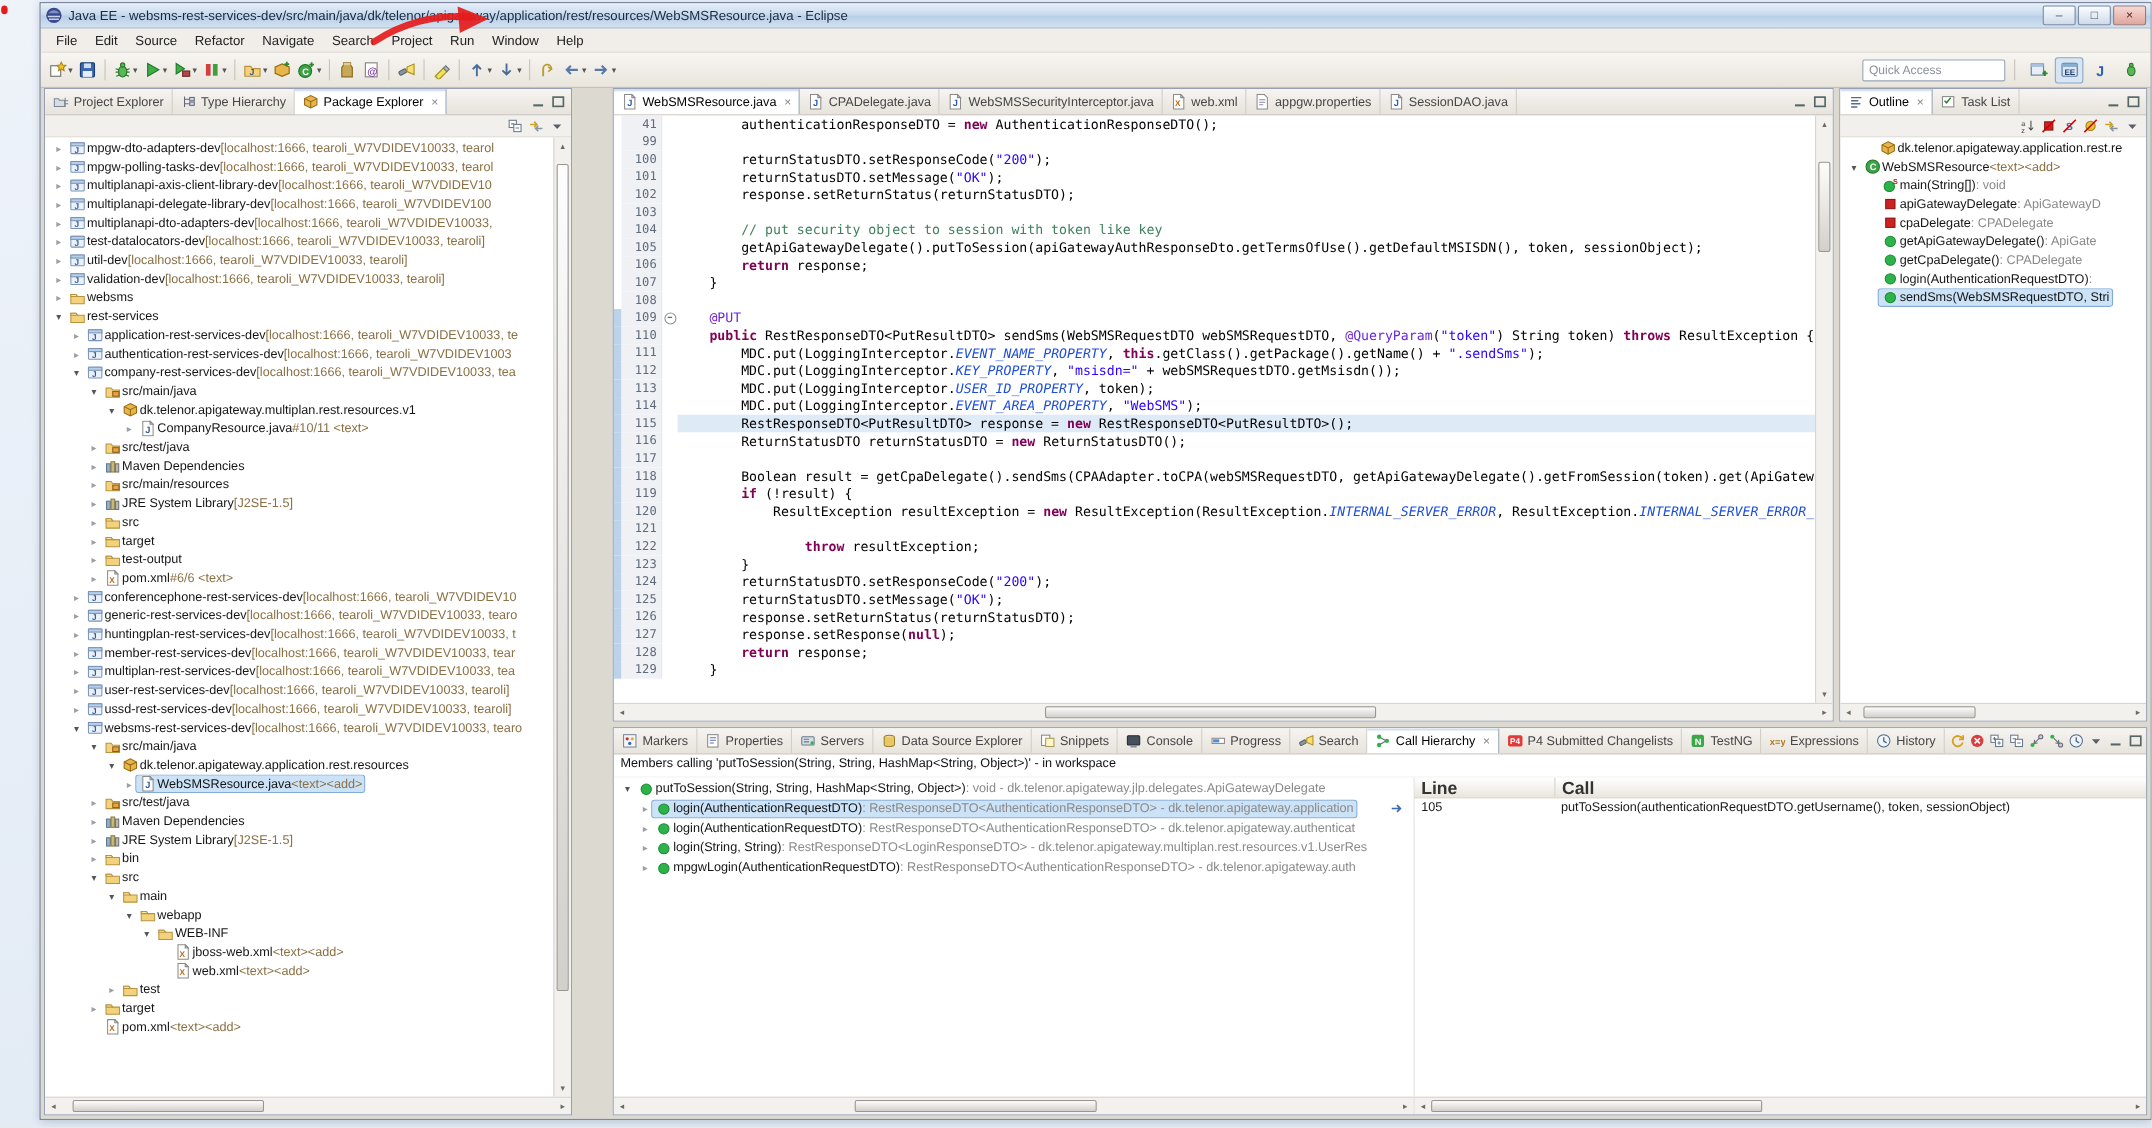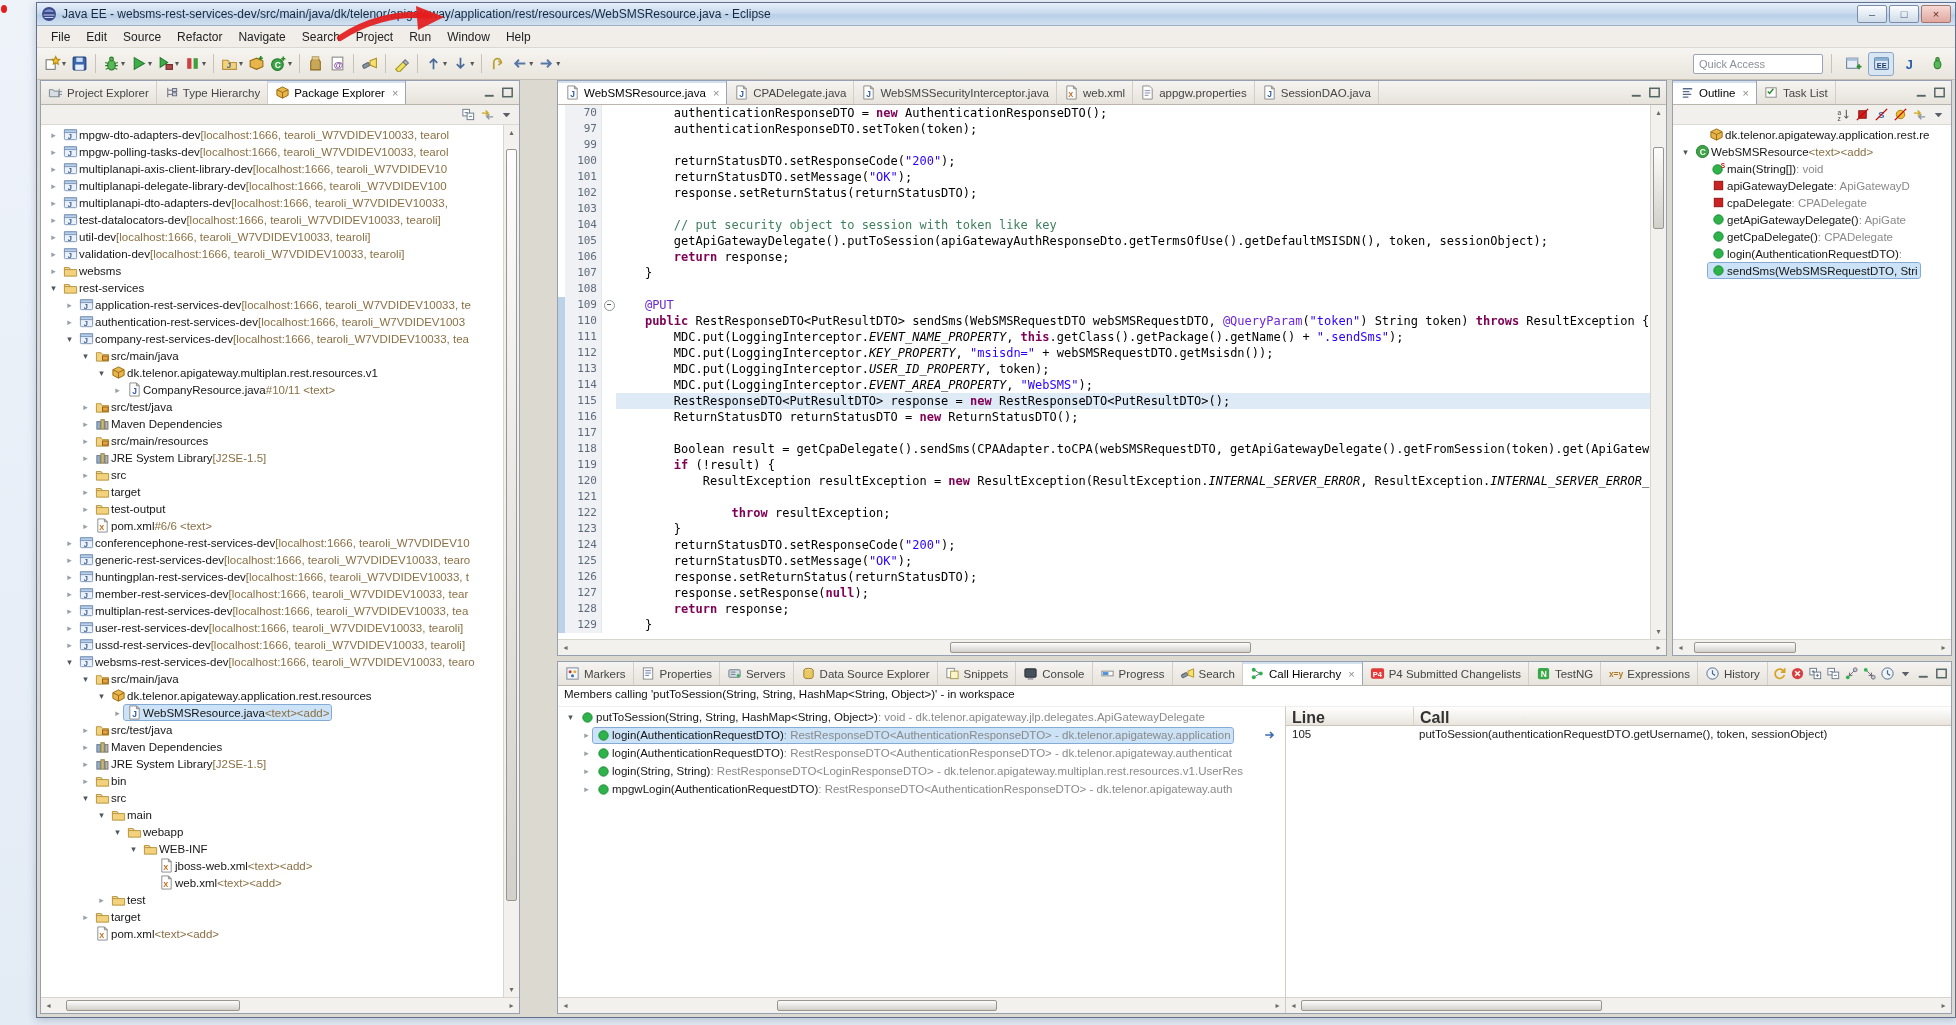--- a/index.html
+++ b/index.html
@@ -93,21 +93,21 @@
   .lnum{width:32px;flex:none;text-align:right;padding-right:4px;color:#5f6b7a;background:#eff1f5;font-size:11px;font-family:"DejaVu Sans Mono",monospace;}
   .fold{width:14px;flex:none;background:#fff;border-left:1px solid #e4e7ec;display:flex;align-items:center;justify-content:center;}
   .foldm{width:9px;height:9px;border:1px solid #8a94a0;border-radius:50%;background:#fff;position:relative;}
   .foldm::after{content:"";position:absolute;left:2px;top:3.5px;width:4px;height:1px;background:#555;}
   .ctext{flex:1;white-space:pre;tab-size:4;-moz-tab-size:4;overflow:hidden;color:#000;}
   .crow.cur .ctext{background:#dfeaf7;}
   .k{color:#7f0055;font-weight:bold;}
   .st{color:#2a00ff;}
   .cm{color:#3f7f5f;}
   .an{color:#6d28d9;}
-  .s2{color:#000000;font-style:italic;}
+  .s2{color:#1d4ed8;font-style:italic;}
   
   .bt-header{height:18px;flex:none;background:#fff;font-size:11.5px;padding:2px 6px 0;border-bottom:1px solid #eee;
              white-space:nowrap;overflow:hidden;color:#111;}
   .bt-content{flex:1;display:flex;min-height:0;background:#fff;}
   .bt-left{width:727px;flex:none;display:flex;flex-direction:column;min-height:0;border-right:1px solid #cfccc5;}
   .bt-right{flex:1;display:flex;flex-direction:column;min-width:0;}
   .chth{height:18px;flex:none;display:flex;background:linear-gradient(180deg,#ffffff,#e9e5dd);border-bottom:1px solid #c9c5bd;font-size:16px;color:#333;font-weight:bold;}
   .chc1{width:115px;flex:none;padding:2px 6px 0;border-right:1px solid #d8d4cc;}
   .chc2{flex:1;padding:2px 6px 0;}
   .chrow{height:17px;display:flex;font-size:11.5px;}
@@ -1146,29 +1146,23 @@
                   <svg viewBox="0 0 16 16">
                     <rect x="3" y="3.5" width="10" height="9" fill="none" stroke="#566" stroke-width="1.6"></rect>
                   </svg>
                 </span>
               </div>
             </div>
           <div class="editor-body">
             <div class="code-scroll" id="code">
                 <div class="crow">
                   <span class="rbar"></span>
-                  <span class="lnum">70</span>
+                  <span class="lnum">41</span>
                   <span class="fold"></span>
                   <span class="ctext">		authenticationResponseDTO = <span class="k">new</span> AuthenticationResponseDTO();</span>
-                </div>
-                <div class="crow">
-                  <span class="rbar"></span>
-                  <span class="lnum">97</span>
-                  <span class="fold"></span>
-                  <span class="ctext">		authenticationResponseDTO.setToken(token);</span>
                 </div>
                 <div class="crow">
                   <span class="rbar"></span>
                   <span class="lnum">99</span>
                   <span class="fold"></span>
                   <span class="ctext"></span>
                 </div>
                 <div class="crow">
                   <span class="rbar"></span>
                   <span class="lnum">100</span>

